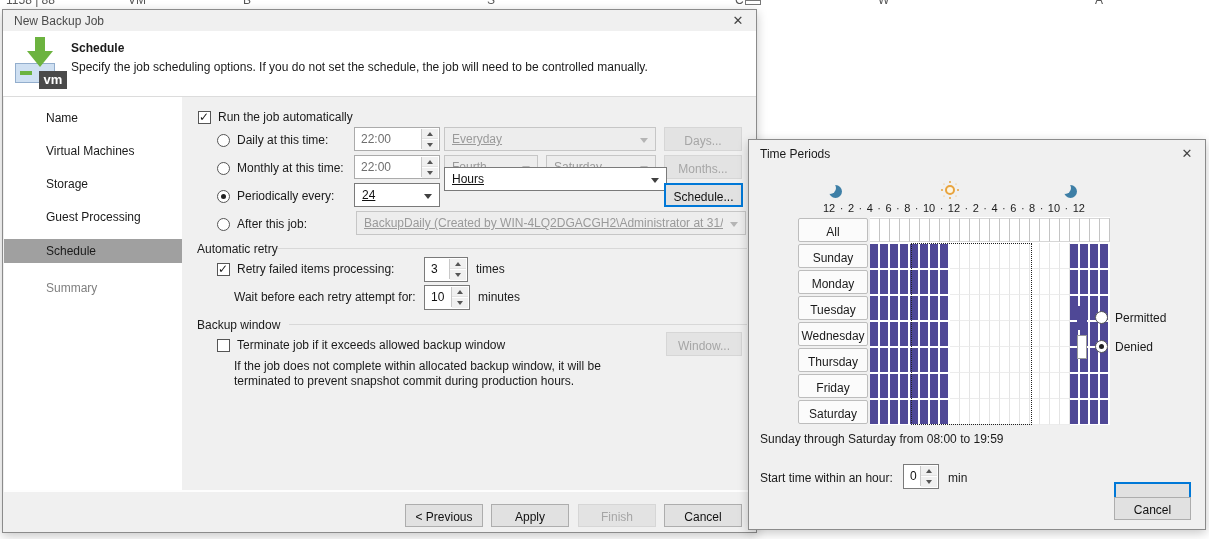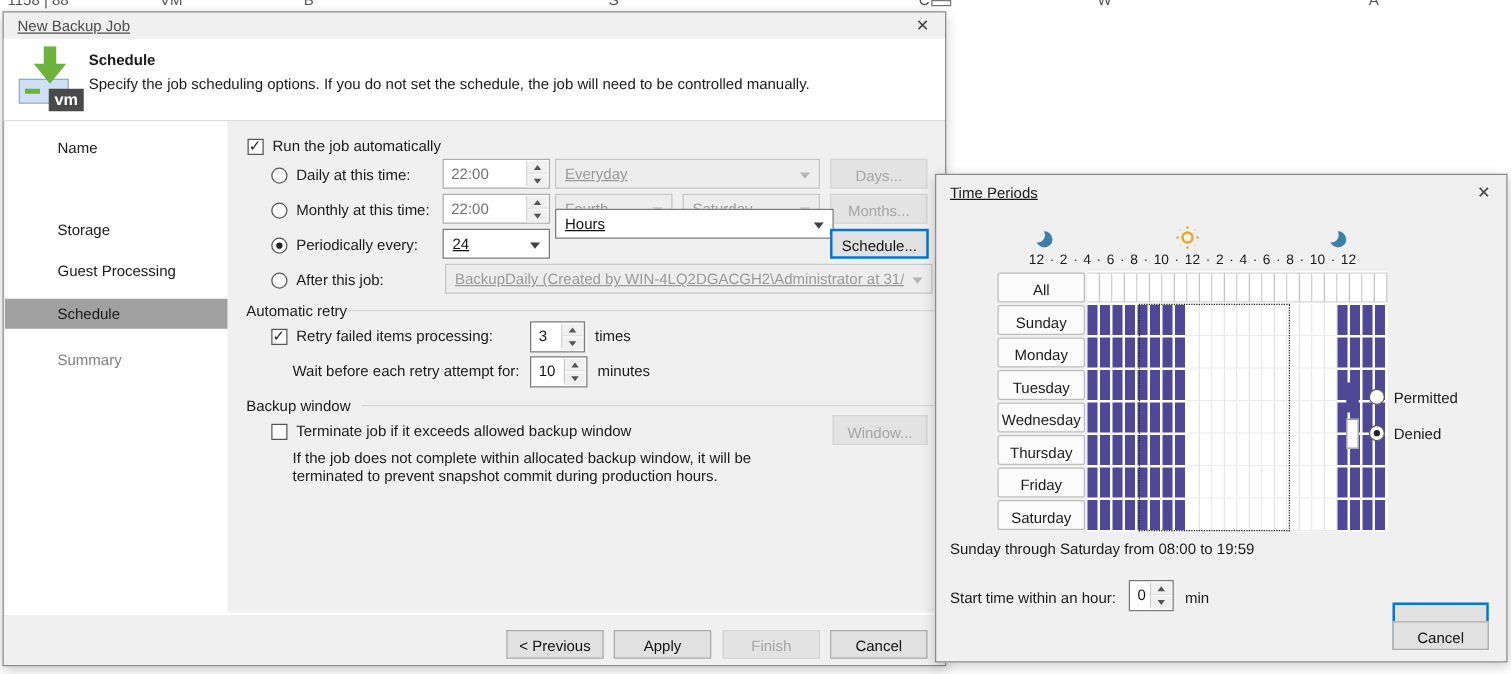--- a/index.html
+++ b/index.html
@@ -7,21 +7,21 @@
   .abs { position:absolute; }
 
   
   #bg-strip { position:absolute; left:0; top:0; width:1209px; height:8px; overflow:hidden; background:#fff; }
   #bg-strip span { position:absolute; top:-7px; color:#555; font-size:12px; white-space:nowrap; }
   #bg-box { position:absolute; left:745px; top:0; width:16px; height:5px; border:1px solid #777; background:#fff; }
 
   
   .dialog { position:absolute; background:#f0f0f0; border:1px solid #8b8b8b; box-shadow:0 3px 10px rgba(0,0,0,.22); }
   .titlebar { position:absolute; left:0; top:0; right:0; height:21px; }
-  .title-text { position:absolute; left:11px; top:4px; color:#4b4b4b; font-size:12px;text-decoration:underline; }
+  .title-text { position:absolute; left:11px; top:4px; color:#4b4b4b; font-size:12px; }
   .close-x { position:absolute; right:10px; top:3px; width:16px; height:16px; color:#444; font-size:13px; line-height:16px; text-align:center; cursor:default; }
 
   
   #main-dialog { left:2px; top:9px; width:755px; height:524px; }
   #banner { position:absolute; left:0; top:21px; width:100%; height:66px; background:#fff; border-bottom:1px solid #dcdcdc; }
   #banner-title { position:absolute; left:68px; top:10px; font-weight:bold; }
   #banner-desc  { position:absolute; left:68px; top:29px; }
   #wiz-icon { position:absolute; left:12px; top:6px; width:52px; height:52px; }
   #wiz-icon .win { position:absolute; left:0px; top:26px; width:40px; height:20px; background:#cfe0f2; border:1px solid #93aecd; }
   #wiz-icon .win i { position:absolute; left:4px; top:7px; width:12px; height:4px; background:#6cb33f; }
@@ -134,20 +134,21 @@
           <path d="M12 0 h10 v14 h8 L17 30 4 14 h8 Z" fill="#6cb33f"></path>
         </svg>
       <span class="vm">vm</span>
     </div>
     <div id="banner-title">Schedule</div>
     <div id="banner-desc">Specify the job scheduling options. If you do not set the schedule, the job will need to be controlled manually.</div>
   </div>
 
   <div id="sidebar">
     <div class="side-item" style="top:9px">Name</div>
+    <div class="side-item" style="top:42px">Virtual Machines</div>
     <div class="side-item" style="top:108px">Guest Processing</div>
     <div class="side-item" style="top:75px">Storage</div>
     <div class="side-item selected" style="top:142px">Schedule</div>
     <div class="side-item dimmed" style="top:179px">Summary</div>
   </div>
 
   <div id="content">
 
     <span class="chk checked" style="left:16px;top:14px"></span>
     <span class="lbl" style="left:36px;top:13px">Run the job automatically</span>

